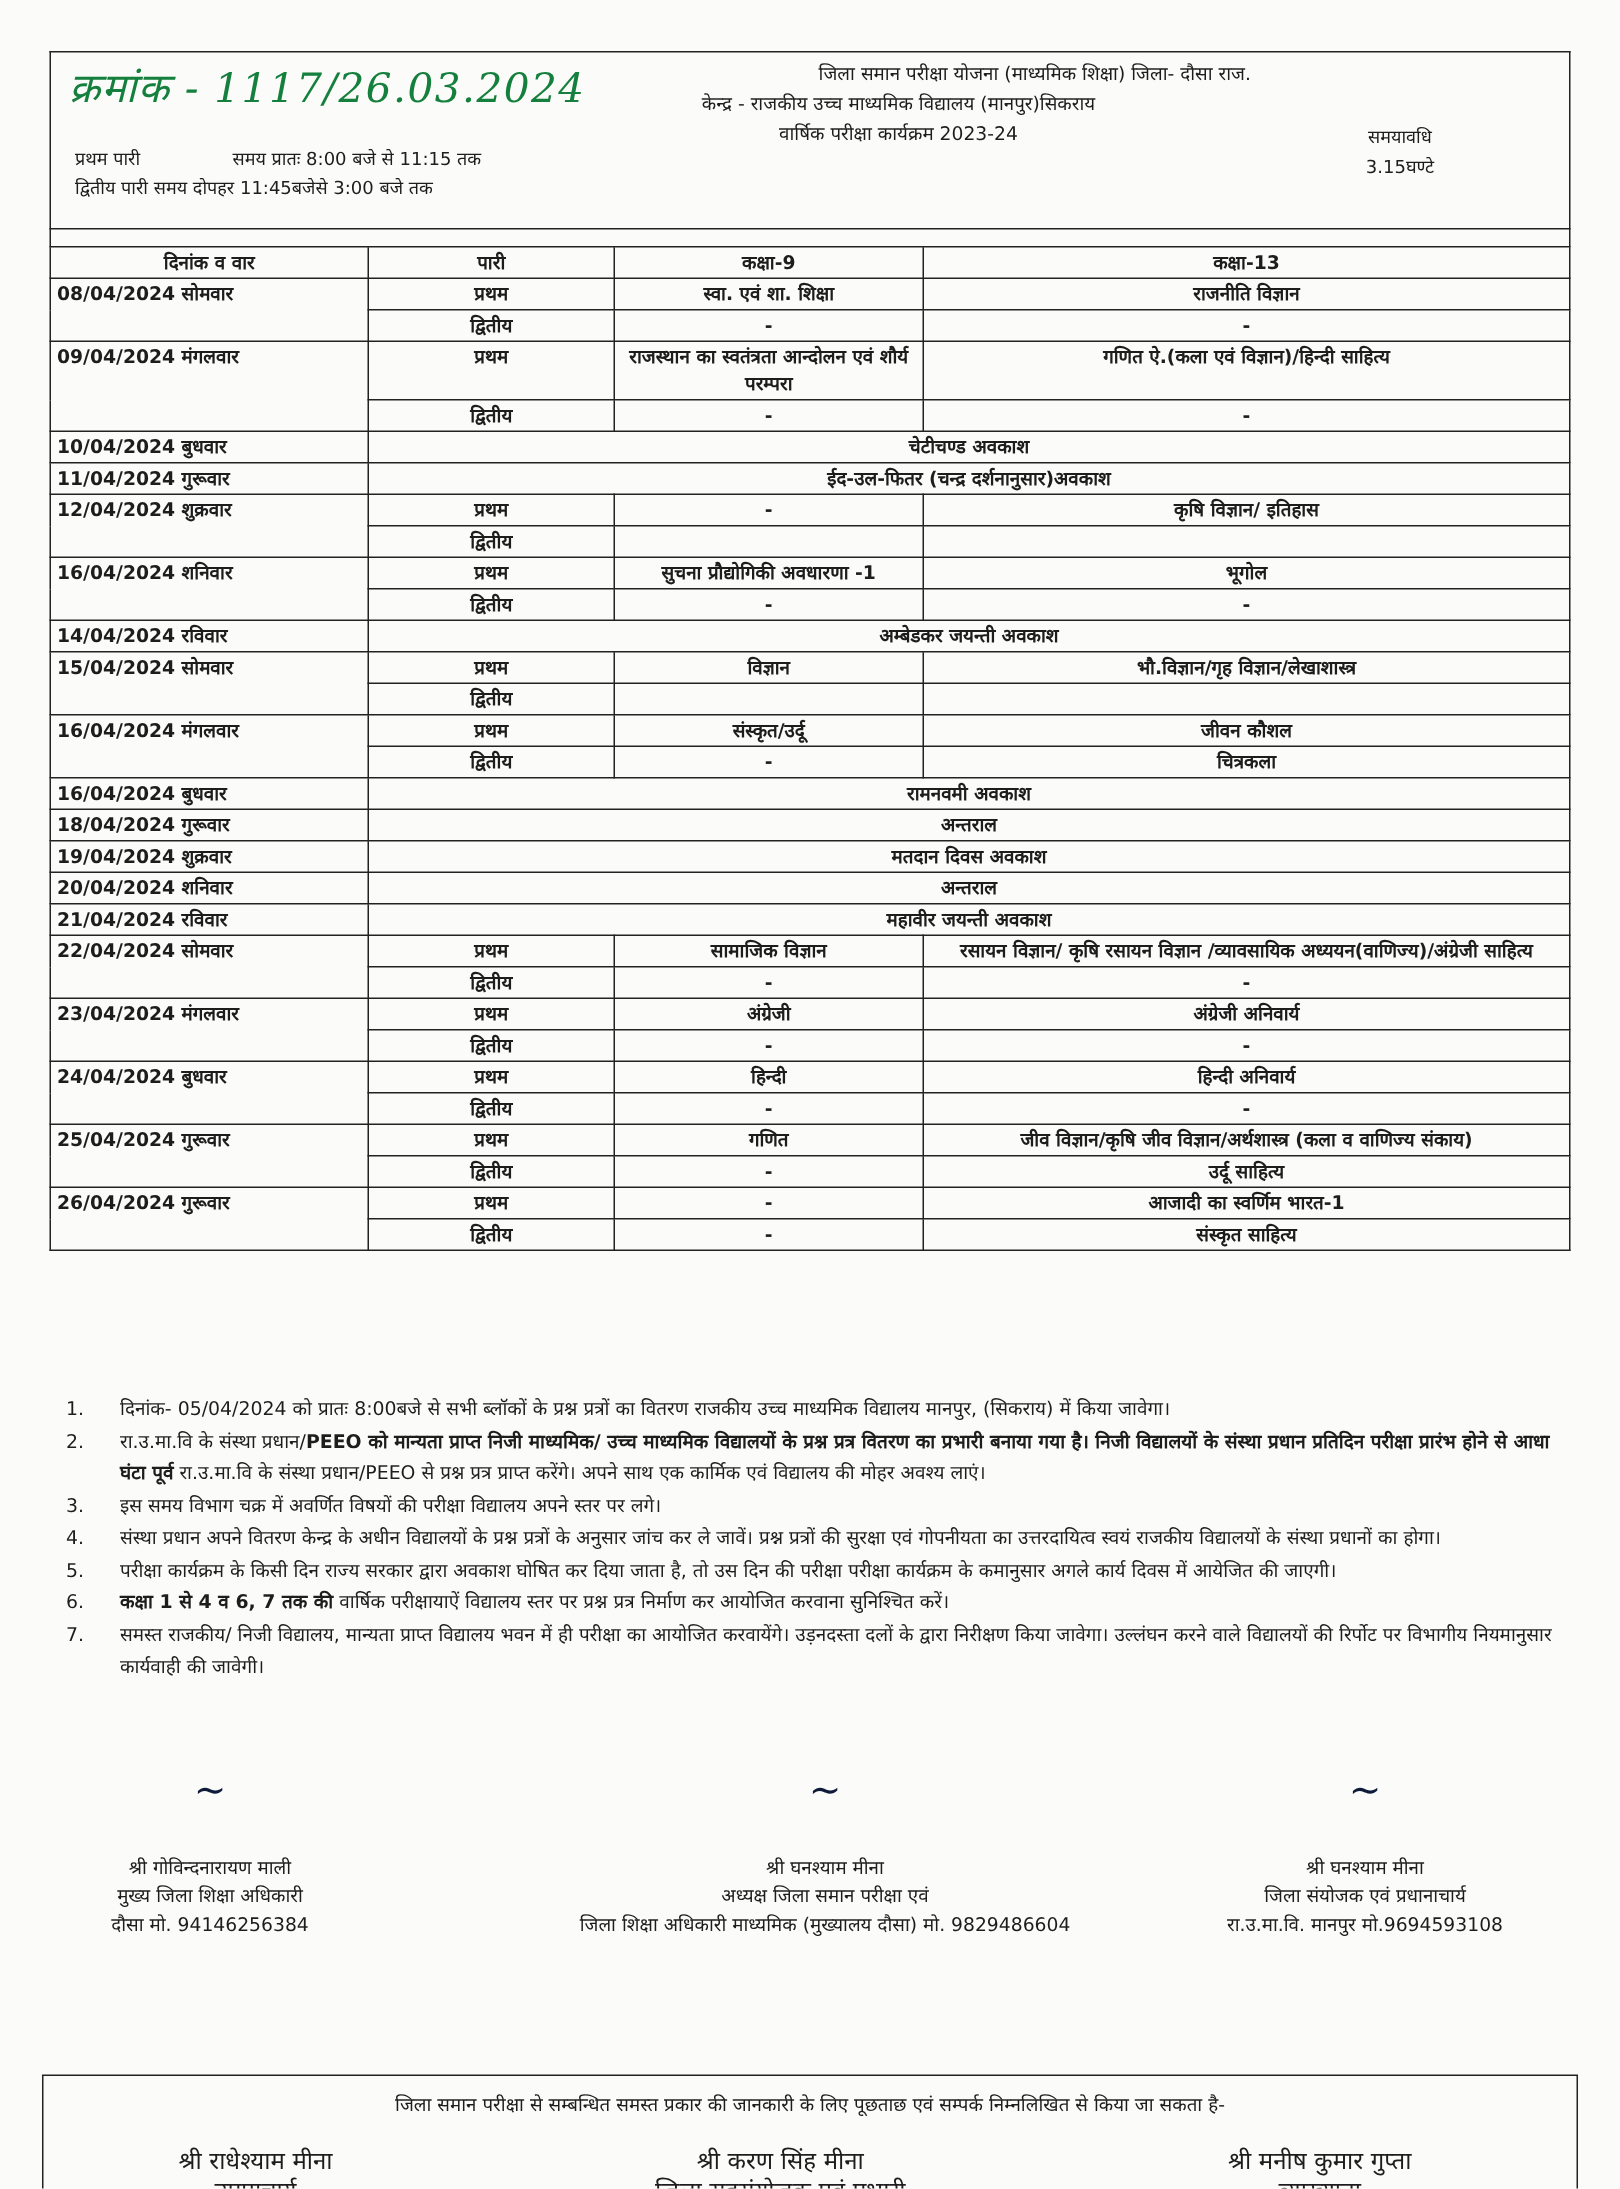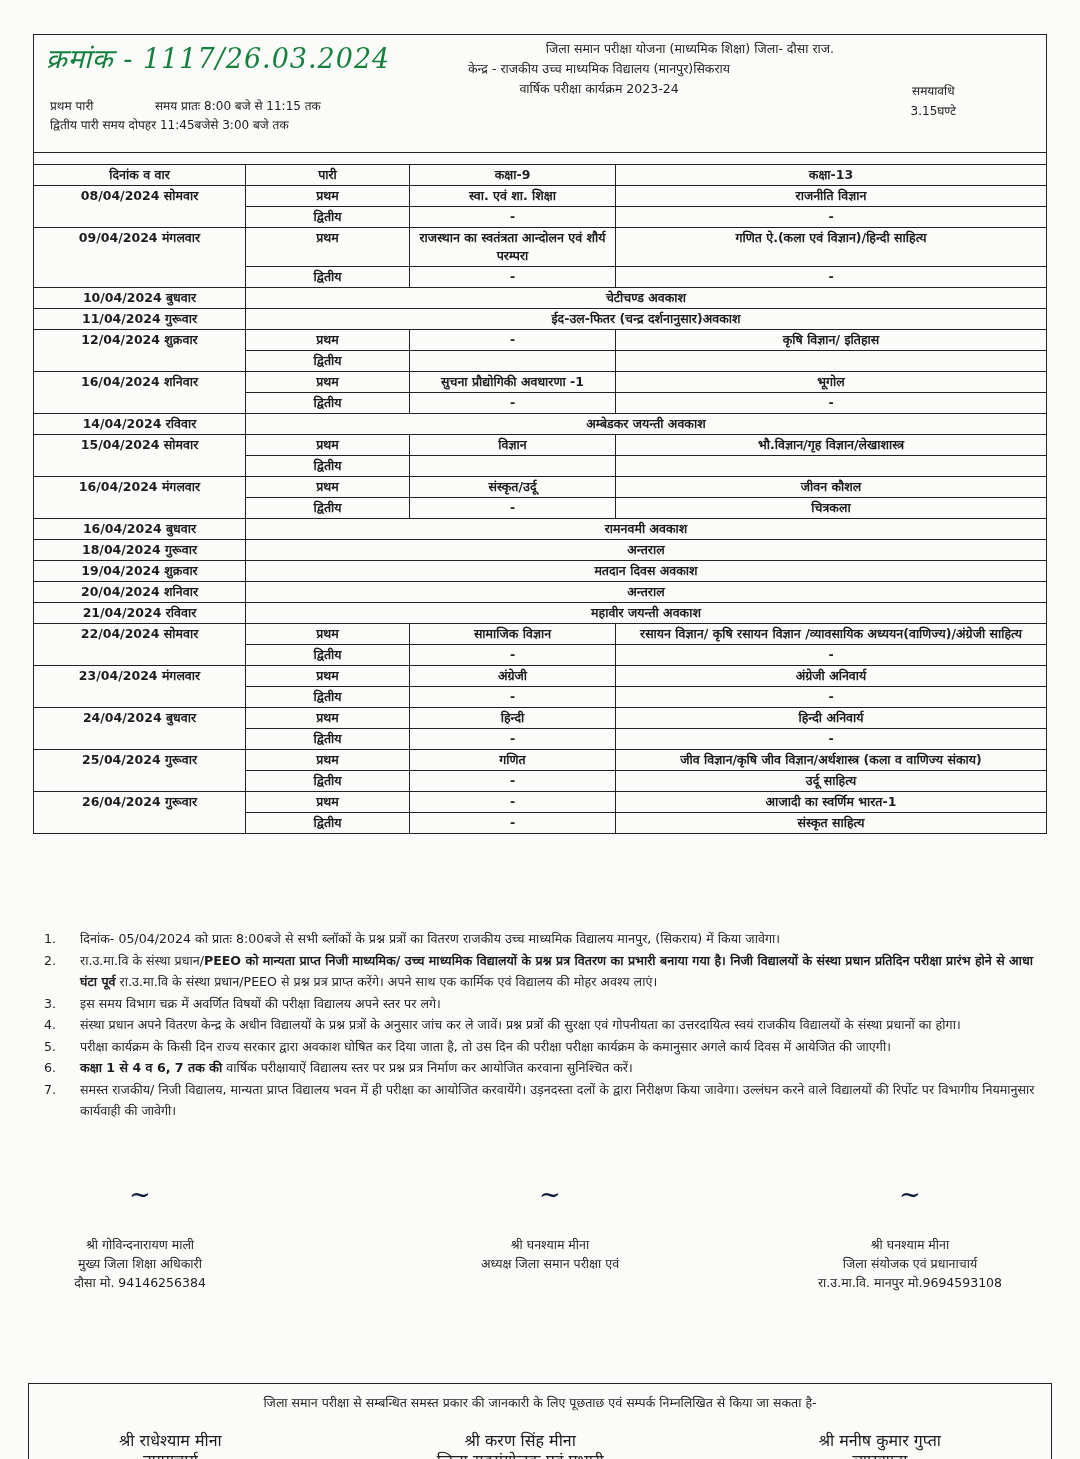--- a/index.html
+++ b/index.html
@@ -22,21 +22,21 @@
   .shift-info span { display: inline-block; }
   .duration { position: absolute; right: 90px; top: 46px; text-align: center; line-height: 20px; font-size: 12px; }
   table.sched {
     position: absolute; left: 33px; top: 152px; width: 1014px; border-collapse: collapse;
     font-size: 12.5px;
     font-weight: bold;
   }
   table.sched td {
     border: 1px solid #222; text-align: center; vertical-align: top; padding: 1px 4px; line-height: 18px;
   }
-  table.sched td.date { text-align: center; width: 212px; }
+  table.sched td.date { text-align: left; width: 212px; }
   table.sched td.shift { width: 164px; }
   table.sched td.c9 { width: 206px; }
   .spacer-row td { height: 12px; }
   .notes { position: absolute; left: 44px; top: 928px; width: 1000px; font-size: 12.6px; line-height: 21.5px; }
   .note { display: flex; }
   .note .num { width: 36px; flex: none; }
   .note .txt { flex: 1; }
   .bold { font-weight: bold; }
   .sigs { position: absolute; left: 0; top: 1185px; width: 1080px; height: 110px; }
   .sig { position: absolute; text-align: center; line-height: 19px; font-size: 12.5px; }
@@ -271,20 +271,21 @@
   <div class="sig" style="left:40px; top:0; width:200px;">
     <div class="scrawl">~</div>
     <div>श्री गोविन्दनारायण माली</div>
     <div>मुख्य जिला शिक्षा अधिकारी</div>
     <div>दौसा मो. 94146256384</div>
   </div>
   <div class="sig" style="left:320px; top:0; width:460px;">
     <div class="scrawl">~</div>
     <div>श्री घनश्याम मीना</div>
     <div>अध्यक्ष जिला समान परीक्षा एवं</div>
+    <div>जिला शिक्षा अधिकारी माध्यमिक (मुख्यालय दौसा) मो. 9829486604</div>
   </div>
   <div class="sig" style="left:790px; top:0; width:240px;">
     <div class="scrawl">~</div>
     <div>श्री घनश्याम मीना</div>
     <div>जिला संयोजक एवं प्रधानाचार्य</div>
     <div>रा.उ.मा.वि. मानपुर मो.9694593108</div>
   </div>
 </div>
 
 <div class="contact-box">

